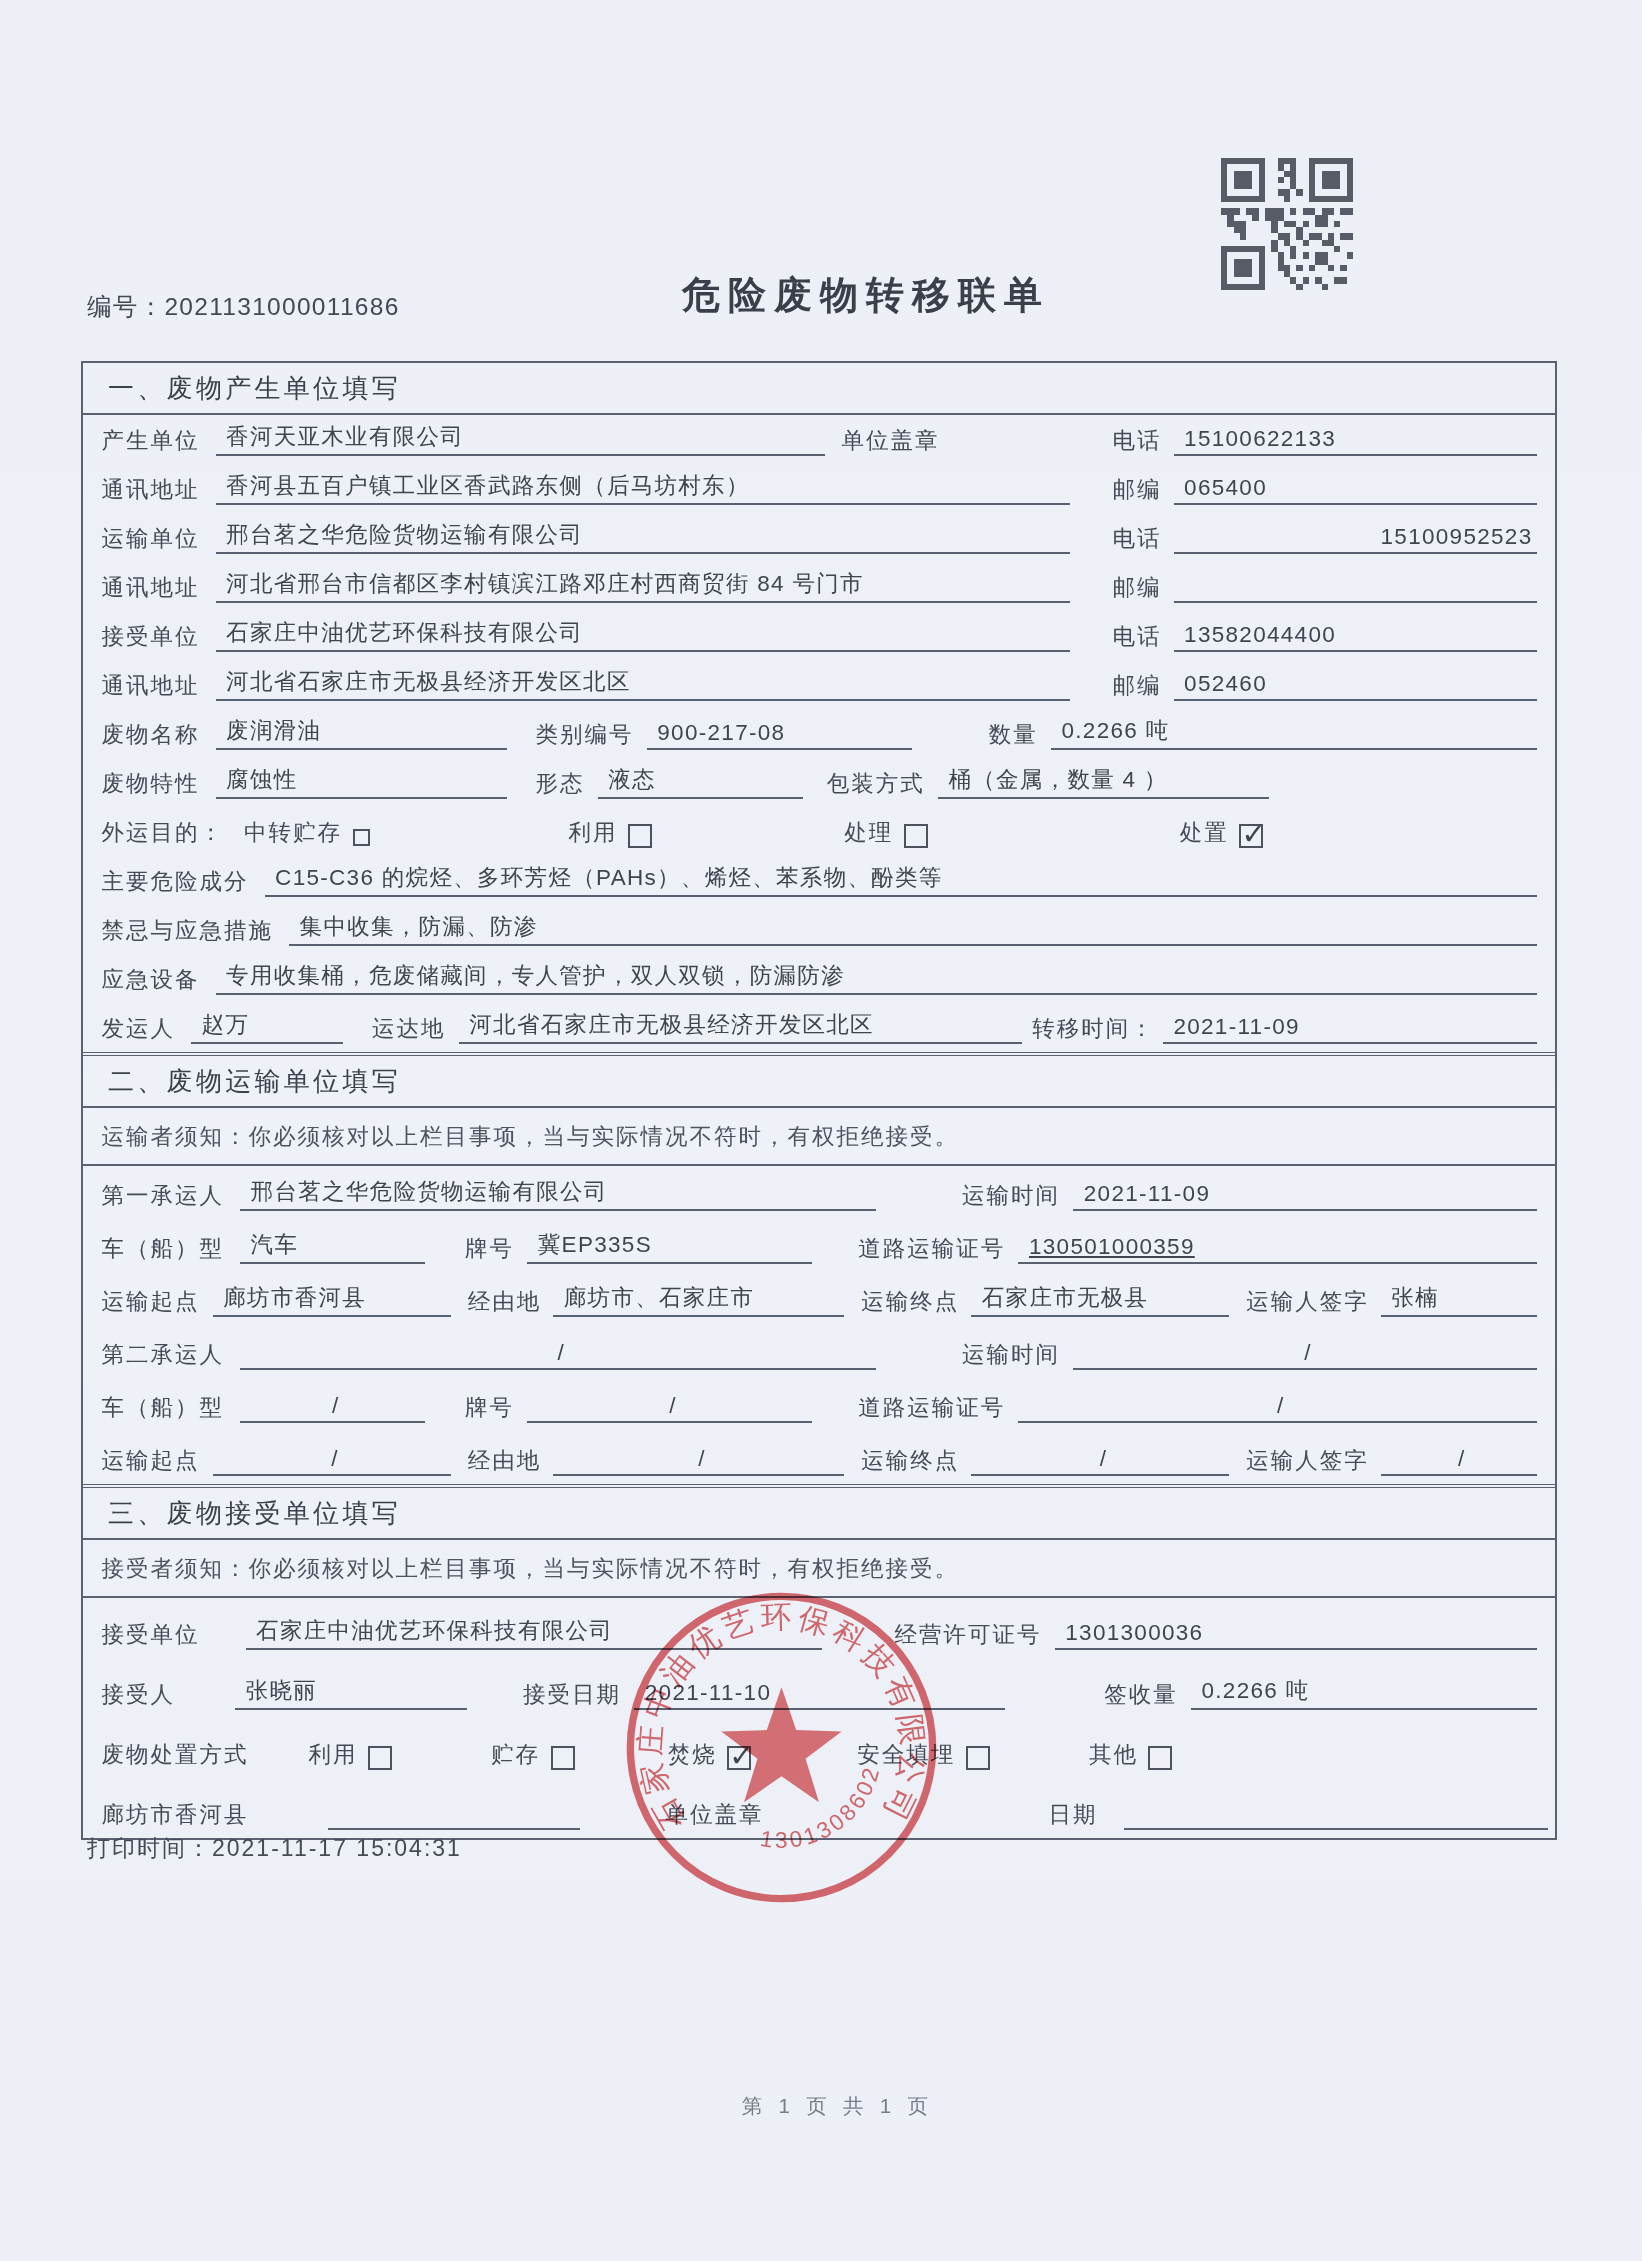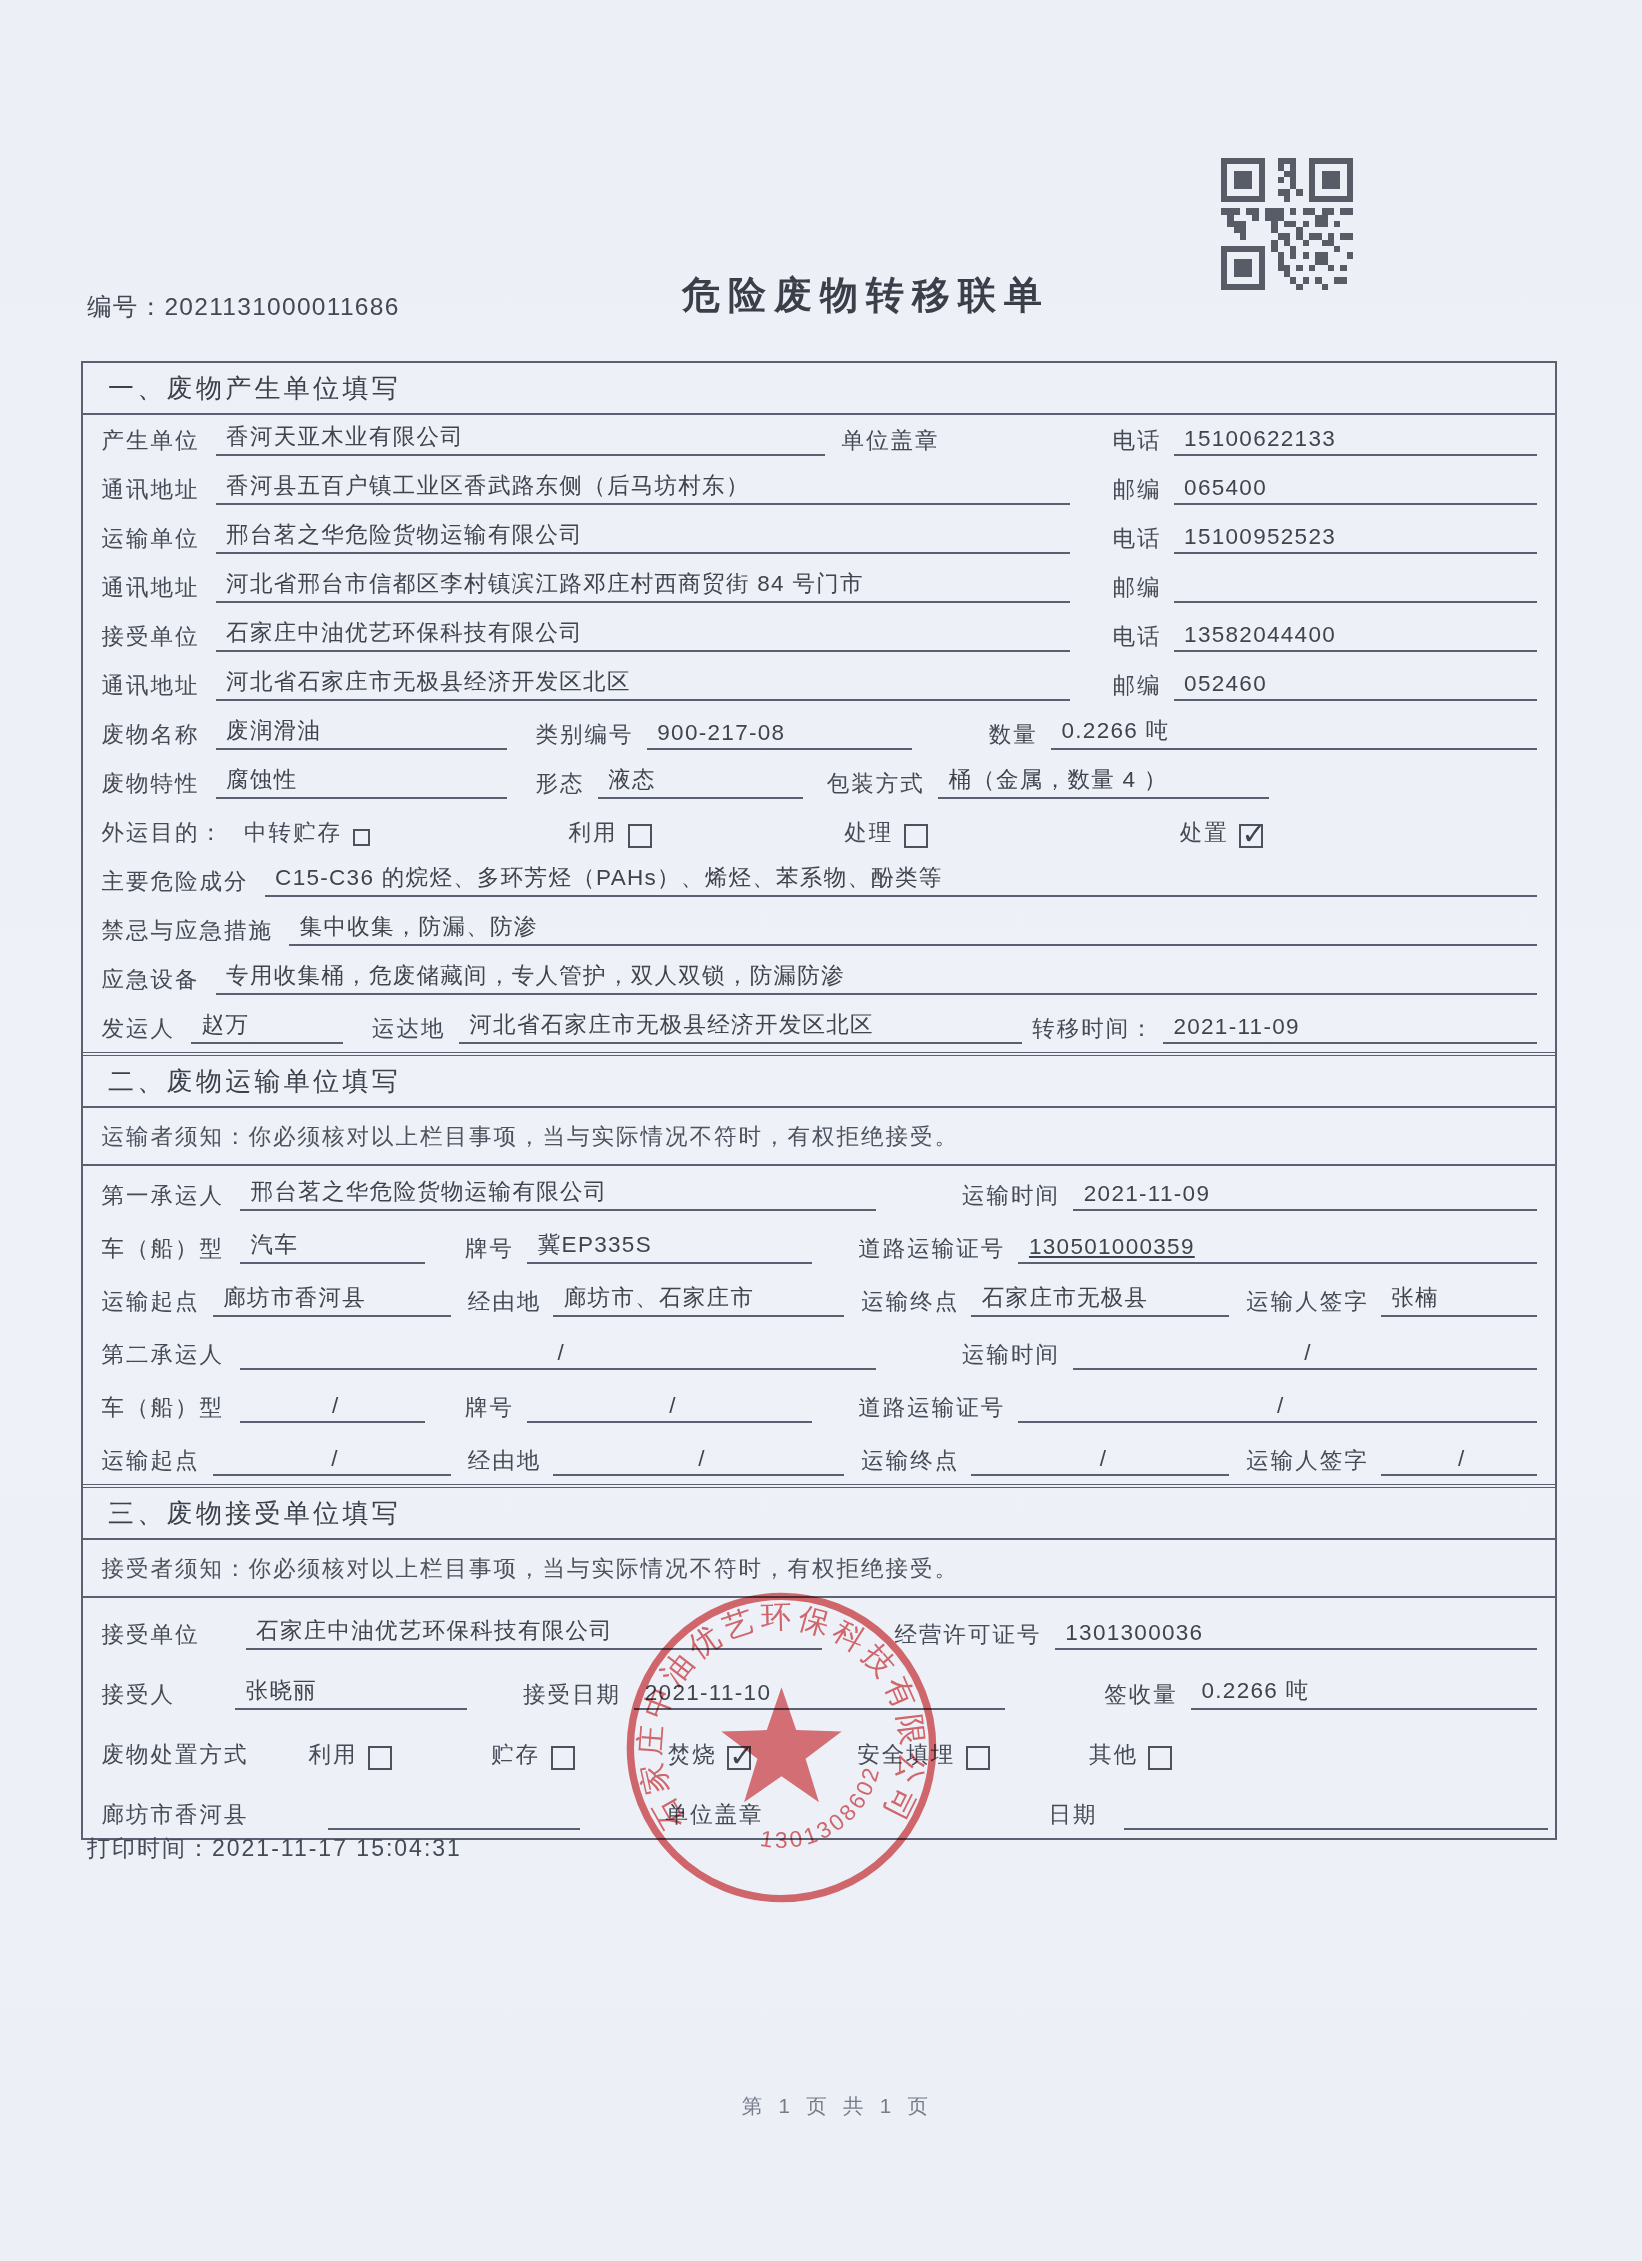--- a/index.html
+++ b/index.html
@@ -131,21 +131,21 @@
         <span class="sp"></span>
         <span class="lbl">邮编</span>
         <span class="val" style="width:363px;margin-left:12px;">065400</span>
       </div>
 
       <div class="row">
         <span class="lbl">运输单位</span>
         <span class="val" style="width:854px;margin-left:16px;">邢台茗之华危险货物运输有限公司</span>
         <span class="sp"></span>
         <span class="lbl">电话</span>
-        <span class="val" style="width:363px;margin-left:12px;">15100952523</span>
+        <span class="val" style="width:363px;margin-left:12px;text-align:right;">15100952523</span>
       </div>
 
       <div class="row">
         <span class="lbl">通讯地址</span>
         <span class="val" style="width:854px;margin-left:16px;">河北省邢台市信都区李村镇滨江路邓庄村西商贸街 84 号门市</span>
         <span class="sp"></span>
         <span class="lbl">邮编</span>
         <span class="val" style="width:363px;margin-left:12px;"></span>
       </div>
 

